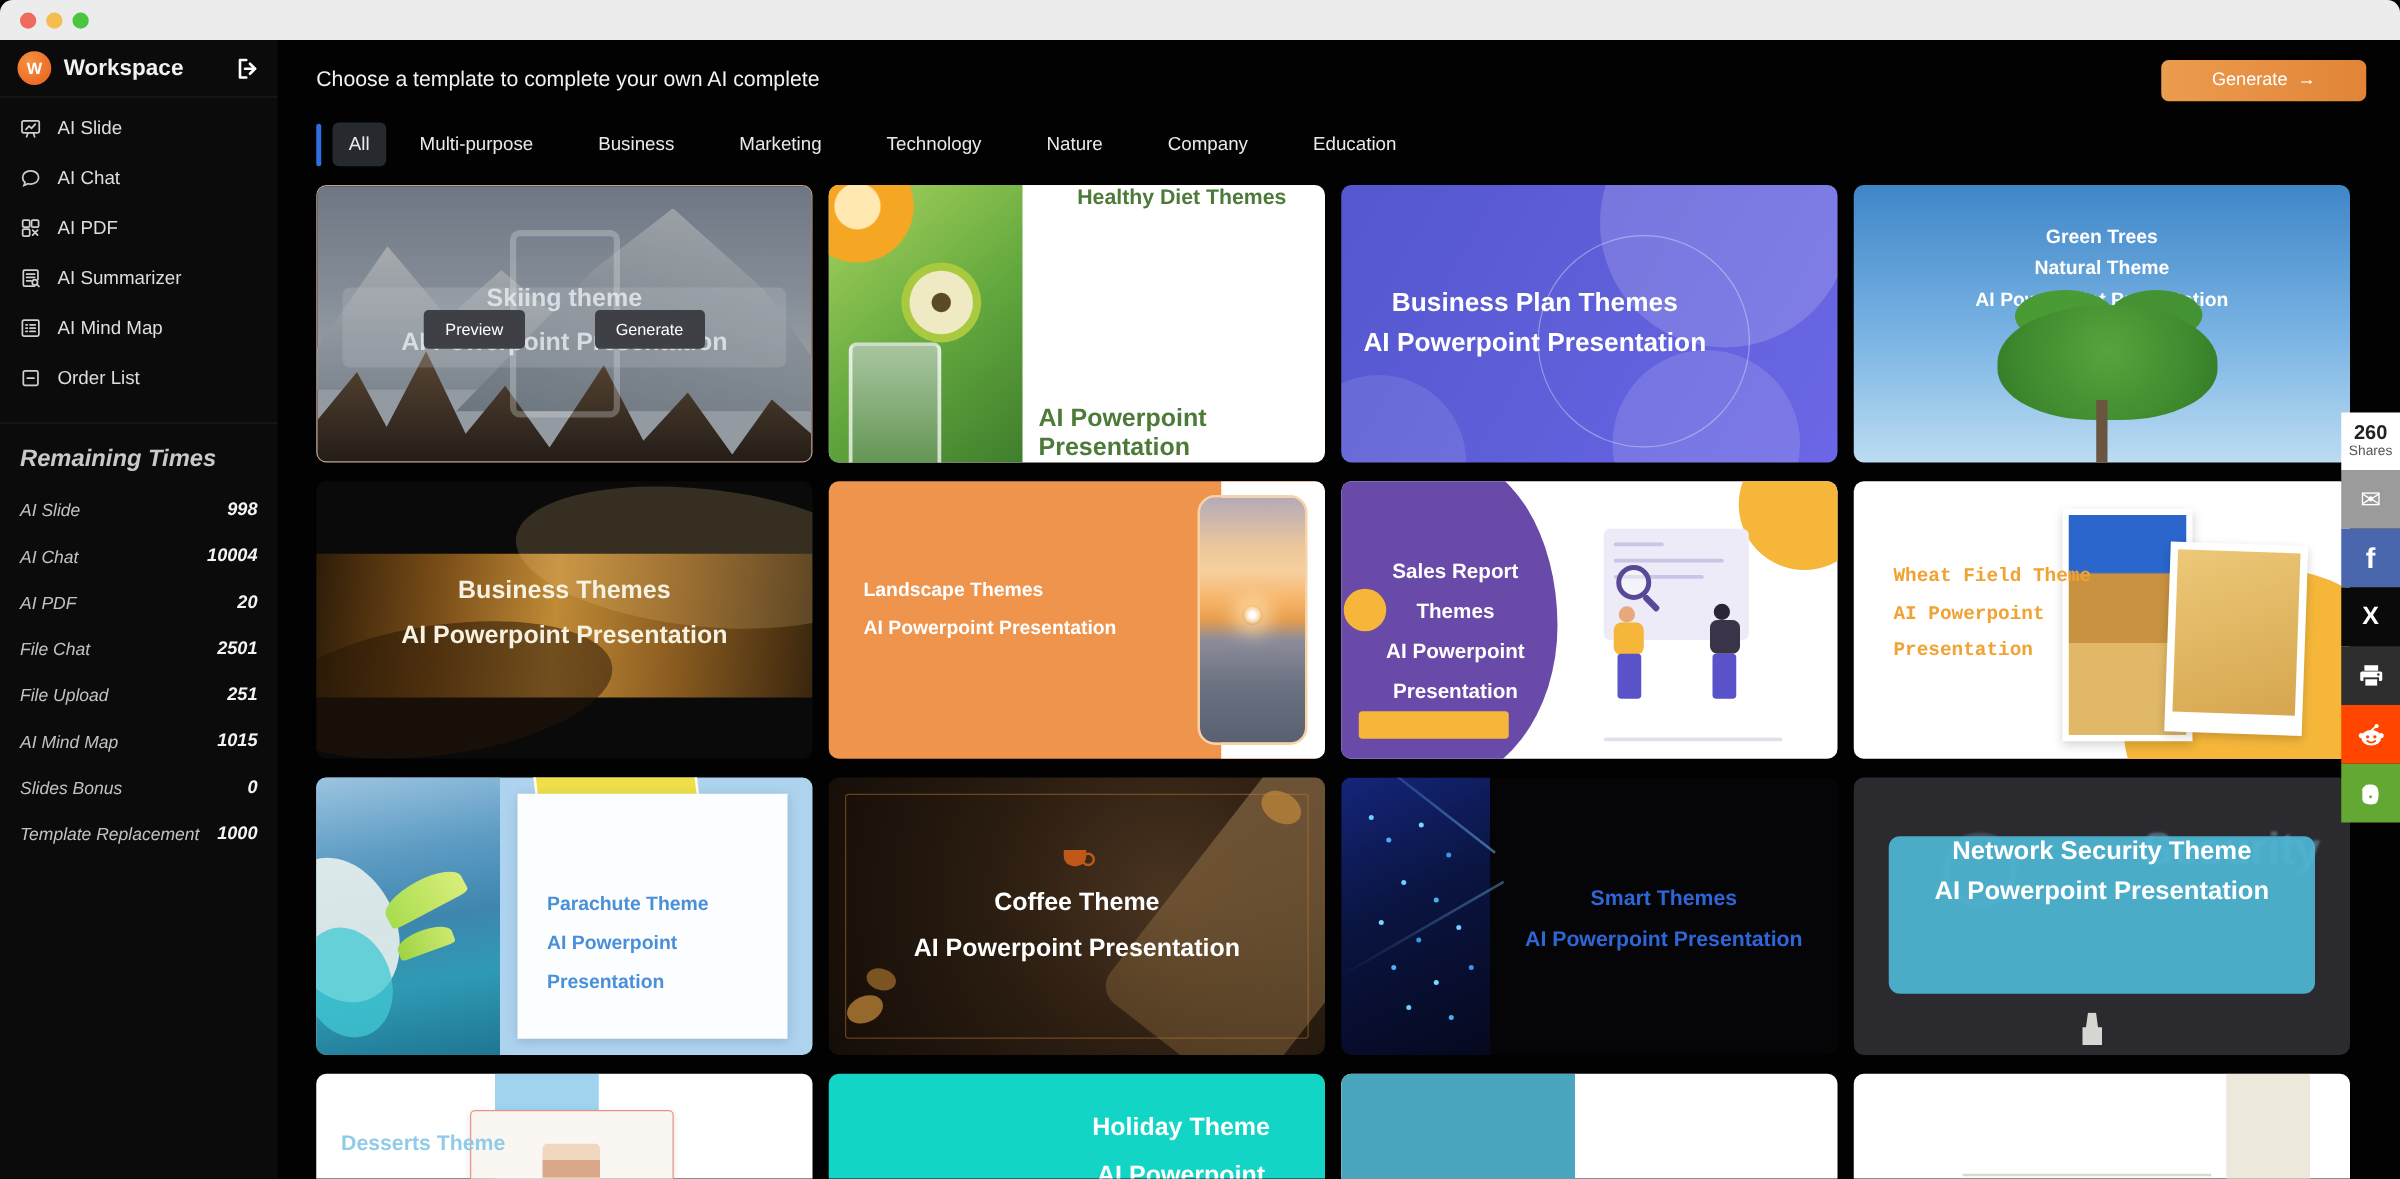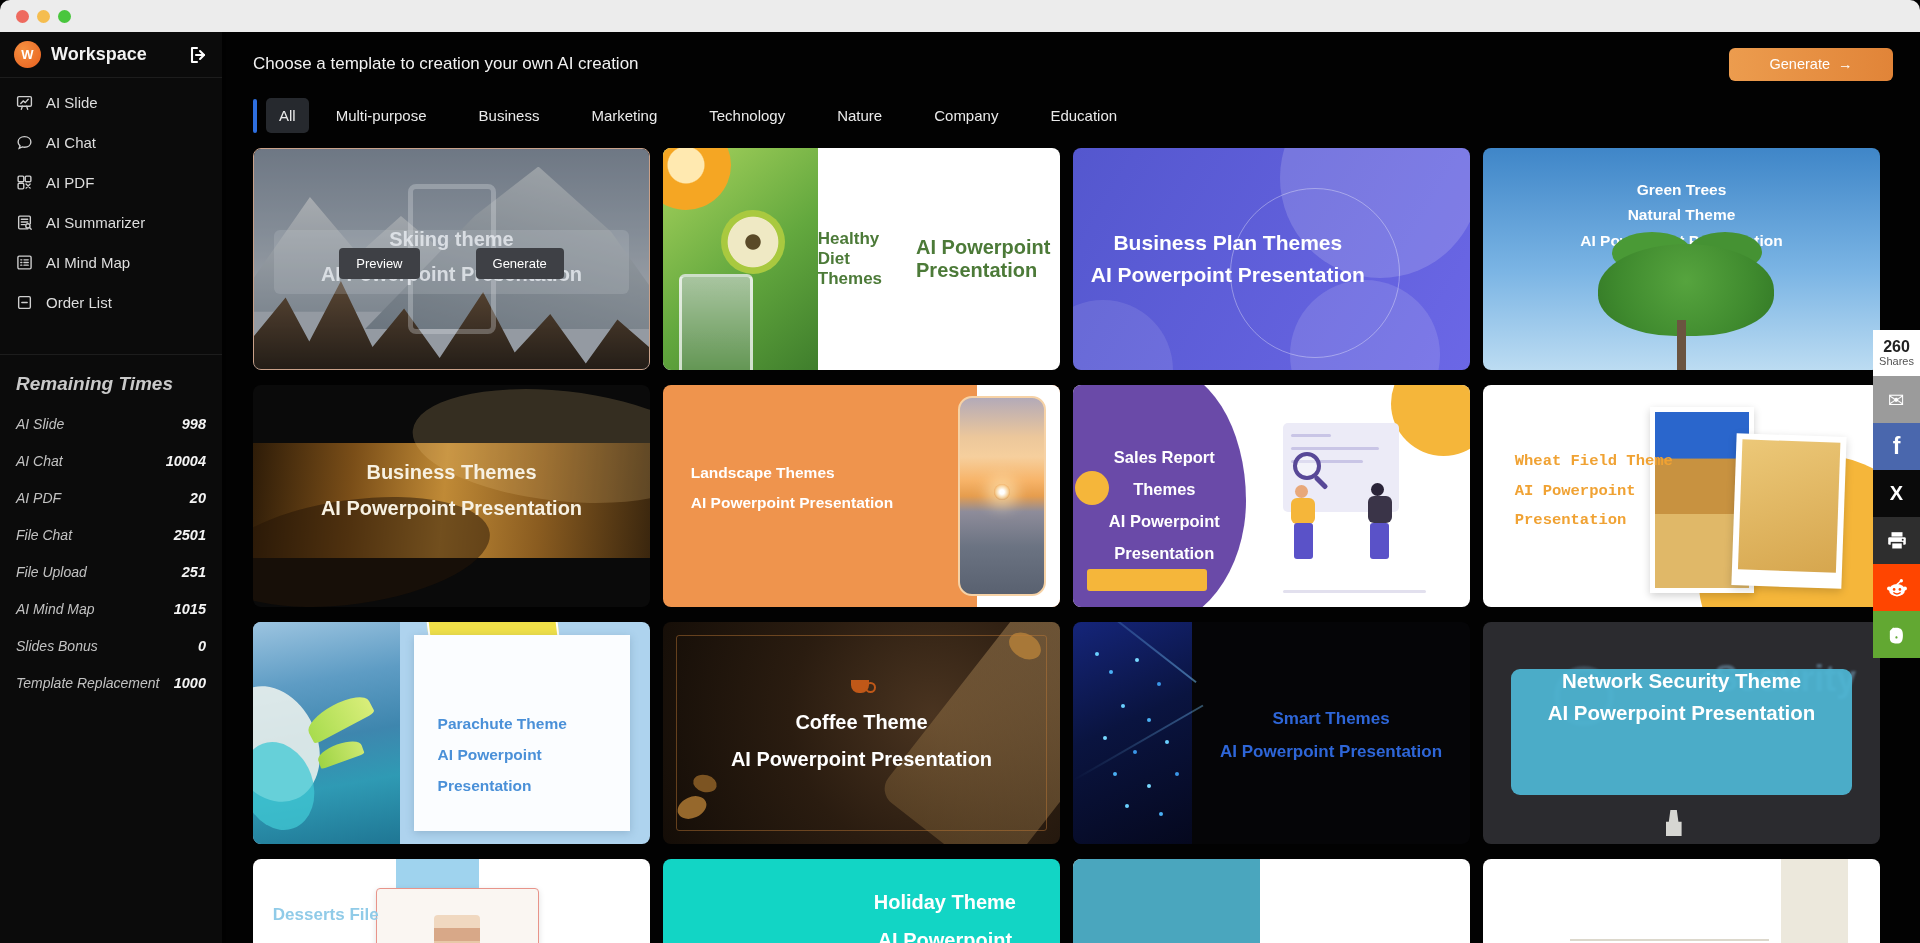--- a/index.html
+++ b/index.html
@@ -19,21 +19,21 @@
   
   .sidebar { width:226px; min-width:226px; background:#0b0b0b; border-right:4px solid #010101; position:relative; }
   .side-head { height:46px; display:flex; align-items:center; padding:0 14px; border-bottom:1px solid #1d1d1d; }
   .logo { width:27px; height:27px; border-radius:50%; background:radial-gradient(circle at 35% 30%,#f59040,#e85f1e);
     color:#fff; font-size:13px; font-weight:bold; display:flex; align-items:center; justify-content:center; }
   .ws-title { margin-left:10px; color:#f2f2f2; font-size:18px; font-weight:600; }
   .logout { margin-left:auto; display:flex; cursor:pointer; }
   .nav { padding-top:4px; }
   .nav-item { height:40px; display:flex; align-items:center; gap:13px; padding:0 16px; color:#dedede; font-size:15px; cursor:pointer; }
   .nav-item svg { flex:0 0 auto; }
-  .rem { margin-top:32px; border-top:1px solid #1d1d1d; padding:12px 16px 0 16px; }
+  .rem { margin-top:16px; border-top:1px solid #1d1d1d; padding:12px 16px 0 16px; }
   .rem-head { font-size:19px; font-style:italic; font-weight:600; color:#c9c9c9; margin:6px 0 10px 0; }
   .stat { height:37px; display:flex; align-items:center; justify-content:space-between; }
   .stat .sl { font-size:14px; font-style:italic; color:#c2c2c2; }
   .stat .sv { font-size:14.5px; font-style:italic; font-weight:bold; color:#f4f4f4; }
 
   
   .main { flex:1; background:#020202; padding:0 27px; position:relative; }
   .main-header { margin-top:12px; height:40px; display:flex; align-items:center; justify-content:space-between; }
   .page-title { color:#f2f2f2; font-size:17px; }
   .generate-btn { width:164px; height:33px; border:none; border-radius:6px; cursor:pointer;
@@ -69,21 +69,21 @@
 
   
   .c-diet { background:#fff; }
   .diet-art { left:0; top:0; bottom:0; width:39%; background:linear-gradient(140deg,#aad45e 0%,#63a83e 55%,#3f7e2c 100%); }
   .d-orange { left:-22px; top:-28px; width:90px; height:90px; border-radius:50%;
     background:radial-gradient(circle,#ffe9b0 28%,#f5a623 30% 100%); }
   .d-kiwi { left:58px; top:62px; width:64px; height:64px; border-radius:50%;
     background:radial-gradient(circle,#5a4a28 16%,#efe9c4 18% 55%,#a9c93f 57% 100%); }
   .d-glass { left:16px; bottom:-14px; width:74px; height:110px; border-radius:6px 6px 12px 12px;
     background:linear-gradient(180deg,rgba(255,255,255,.55),rgba(255,255,255,.15)), #3f7e2c; border:3px solid rgba(255,255,255,.7); }
-  .diet-text { left:39%; right:0; top:0; bottom:0; display:flex; justify-content:space-between; align-items:center; gap:6px; }
+  .diet-text { left:39%; right:0; top:0; bottom:0; display:flex; flex-direction:column; justify-content:space-between; align-items:center; gap:6px;padding-left:13px; }
   .diet-t1 { color:#4c7a38; font-size:17px; font-weight:bold; }
   .diet-t2 { color:#4c7a38; font-size:20px; font-weight:bold; }
 
   
   .c-bplan { background:linear-gradient(120deg,#5457ce 0%,#6b67e6 100%); }
   .bp-c1 { right:-10px; top:-70px; width:200px; height:200px; border-radius:50%; background:rgba(255,255,255,.16); }
   .bp-c2 { right:30px; bottom:-60px; width:150px; height:150px; border-radius:50%; background:rgba(255,255,255,.13); }
   .bp-c3 { left:-40px; bottom:-70px; width:140px; height:140px; border-radius:50%; background:rgba(255,255,255,.10); }
   .bp-ring { right:70px; top:40px; width:170px; height:170px; border-radius:50%; border:1px solid rgba(255,255,255,.35); }
   .bp-text { left:0; right:22%; top:0; bottom:0; display:flex; flex-direction:column; justify-content:center; align-items:center; gap:8px;
@@ -332,21 +332,21 @@
         </div>
         <div class="stat">
           <span class="sl">Template Replacement</span>
           <span class="sv">1000</span>
         </div>
       </div>
     </aside>
 
     <main class="main">
       <div class="main-header">
-        <div class="page-title">Choose a template to creation your own AI creation</div>
+        <div class="page-title">Choose a template to complete your own AI complete</div>
         <button class="generate-btn">
           <span>Generate</span>
           <span>→</span>
         </button>
       </div>
 
       <div class="tabs">
         <span class="tab-accent"></span>
         <button class="tab active">All</button>
         <button class="tab">Multi-purpose</button>
@@ -524,21 +524,21 @@
             <div>AI Powerpoint Presentation</div>
           </div>
           <div class="abs ns-cursor"></div>
         </div>
 
         <div class="card c-dessert">
           <div class="abs ds-strip"></div>
           <div class="abs ds-frame">
             <div class="abs ds-cake"></div>
           </div>
-          <div class="abs ds-text">Desserts File</div>
+          <div class="abs ds-text">Desserts Theme</div>
         </div>
 
         <div class="card c-holiday">
 
           <div class="abs hd-text">
             <div>Holiday Theme</div>
             <div>AI Powerpoint</div>
           </div>
         </div>
 

